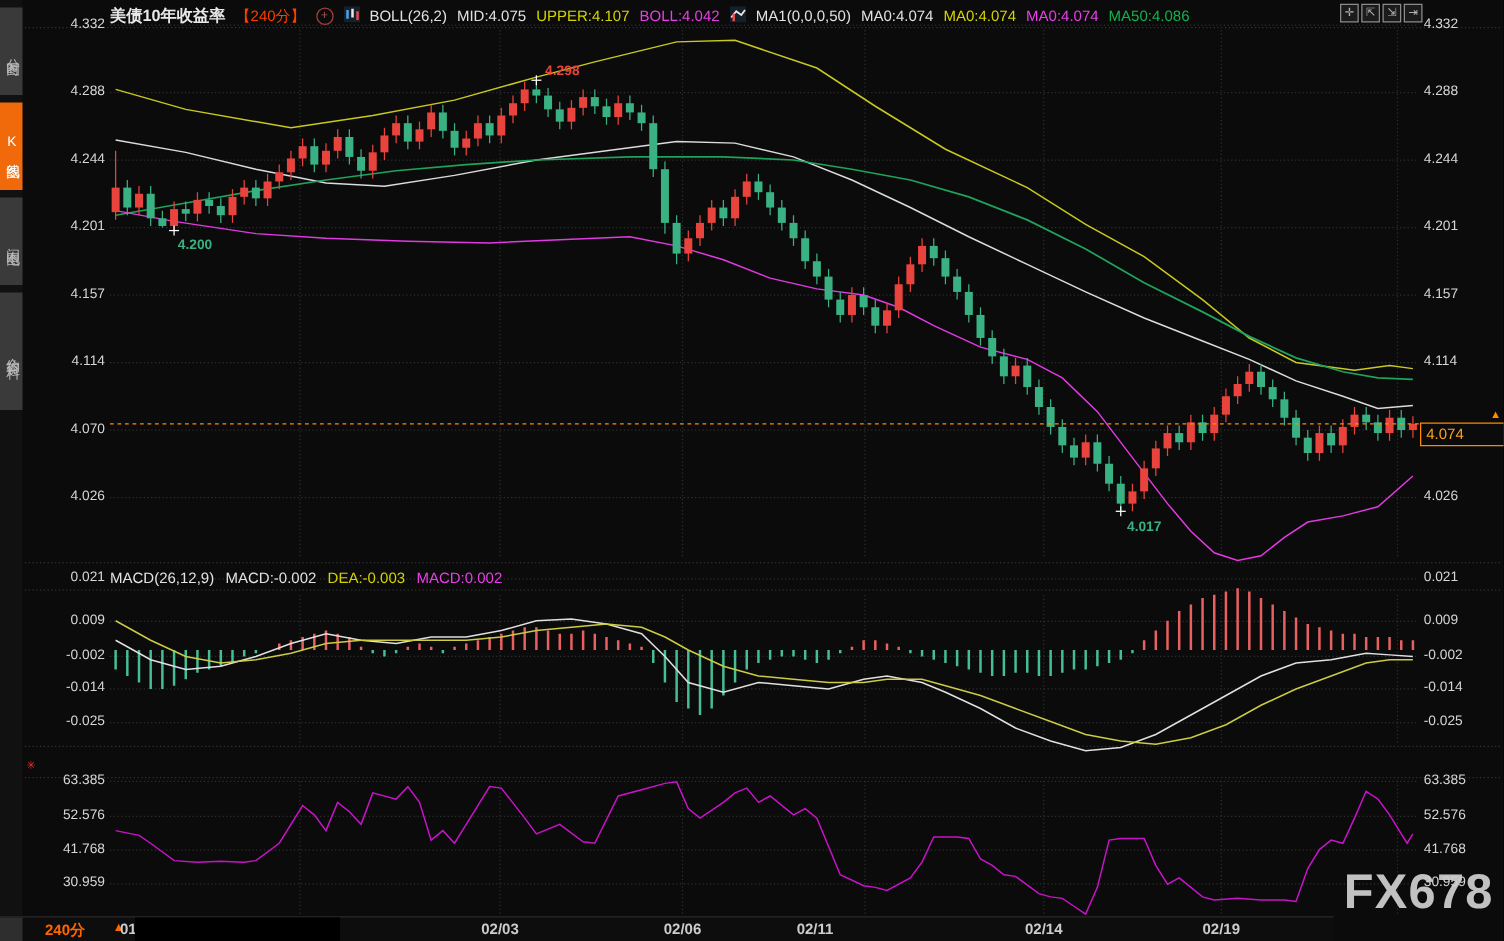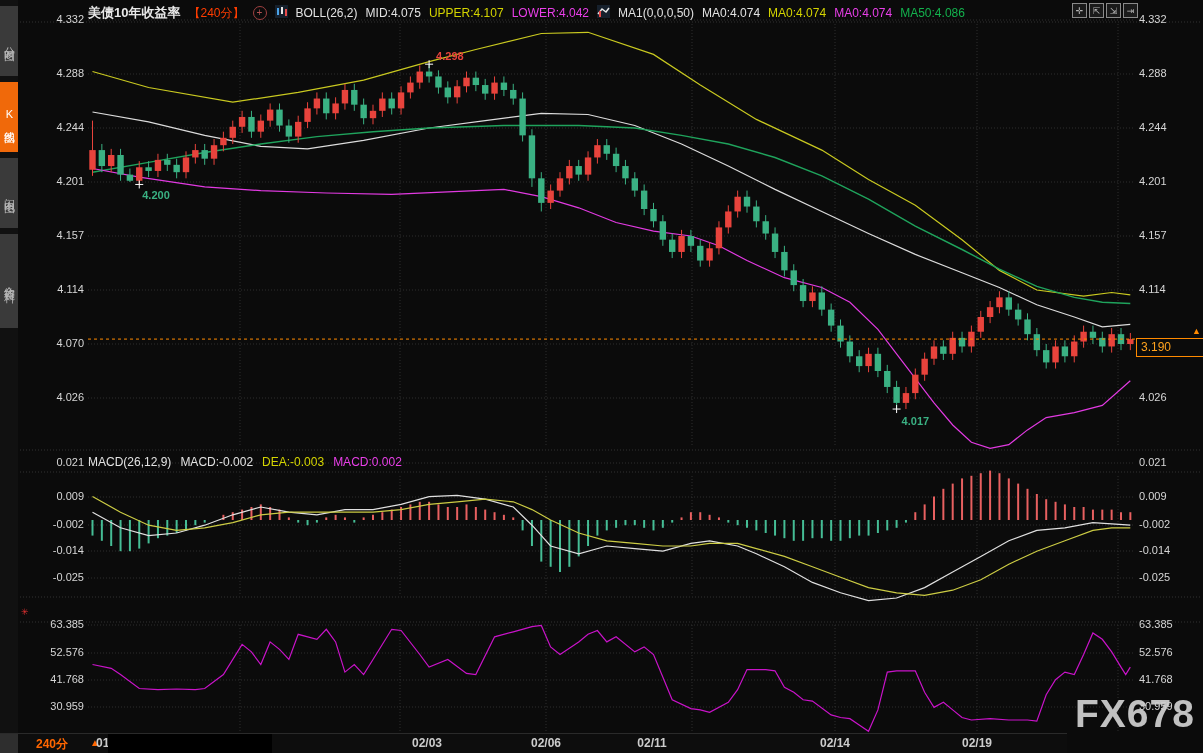--- a/index.html
+++ b/index.html
@@ -473,21 +473,21 @@
     <span class="mini-icon">
       <svg width="13" height="13">
           <rect x="0" y="0" width="13" height="13" fill="#16202c"></rect>
           <line x1="3" y1="3" x2="3" y2="10" stroke="#4aa3e8" stroke-width="2"></line>
           <line x1="7" y1="2" x2="7" y2="9" stroke="#e8e8e8" stroke-width="2"></line>
           <line x1="11" y1="4" x2="11" y2="11" stroke="#e84a4a" stroke-width="2"></line>
         </svg></span>
     <span class="c-white">BOLL(26,2)</span>
     <span class="c-white">MID:4.075</span>
     <span class="c-yellow">UPPER:4.107</span>
-    <span class="c-magenta">LOWER:4.042</span>
+    <span class="c-magenta">BOLL:4.042</span>
     <span class="mini-icon">
       <svg width="13" height="13">
           <rect x="0" y="0" width="13" height="13" fill="#16202c"></rect>
           <polyline points="1,9 5,4 9,7 12,3" fill="none" stroke="#e8e8e8" stroke-width="1.5"></polyline>
           <line x1="3" y1="6" x2="3" y2="12" stroke="#e84a4a" stroke-width="2"></line>
         </svg></span>
     <span class="c-white">MA1(0,0,0,50)</span>
     <span class="c-white">MA0:4.074</span>
     <span class="c-yellow">MA0:4.074</span>
     <span class="c-magenta">MA0:4.074</span>
@@ -503,29 +503,29 @@
 
   <div class="ind-row" style="top:455px;">
     <span class="c-white">MACD(26,12,9)</span>
     <span class="c-white">MACD:-0.002</span>
     <span class="c-yellow">DEA:-0.003</span>
     <span class="c-magenta">MACD:0.002</span>
   </div>
   <span class="rsi-mark">✳</span>
 
   <span class="price-anchor">▲</span>
-  <div class="price-tag">3.190</div>
+  <div class="price-tag">4.074</div>
 
   <div class="bottom-bar">
     <div class="bb-corner"></div>
     <span class="bb-tf">240分</span>
     <span class="bb-arrow">▲</span>
     <span class="bb-partial" ind="bottom_bar.partial_date">01/</span>
     <div id="date-labels">
-        <span class="bb-date" style="left: 400px; margin-left: 27px;">02/03</span>
+        <span class="bb-date" style="left: 400px;">02/03</span>
         <span class="bb-date" style="left: 546px;">02/06</span>
         <span class="bb-date" style="left: 652px;">02/11</span>
         <span class="bb-date" style="left: 835px;">02/14</span>
         <span class="bb-date" style="left: 977px;">02/19</span>
       </div>
     <div class="redaction"></div>
   </div>
 
   <div class="watermark">FX678</div>
 <span class="axis-label left" style="top: 13px;">4.332</span>

